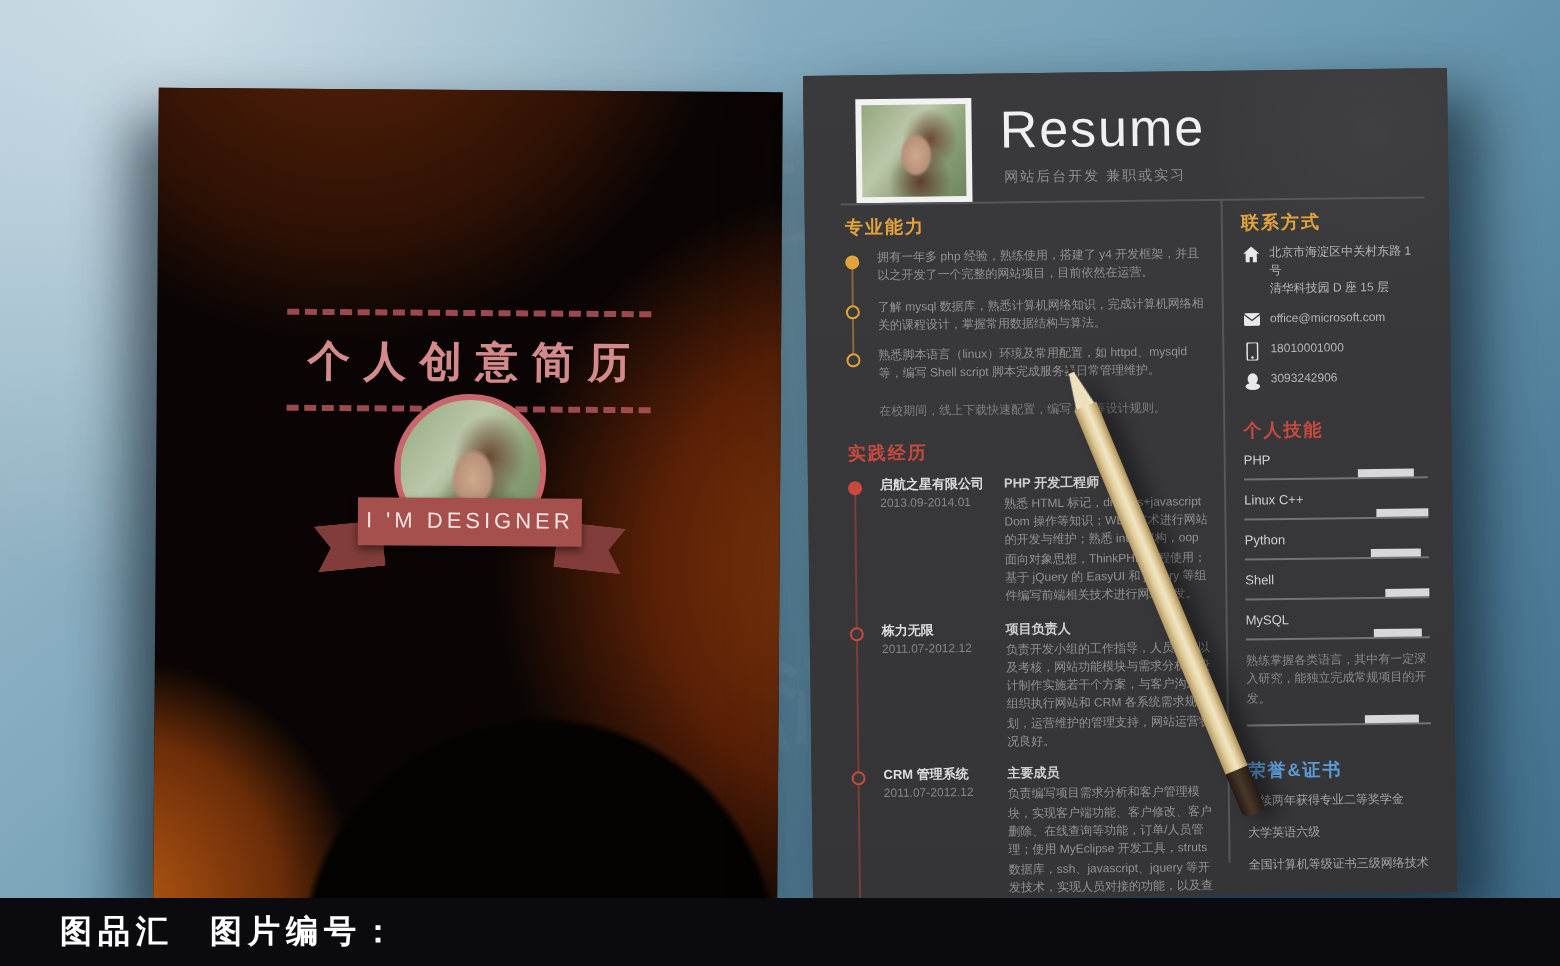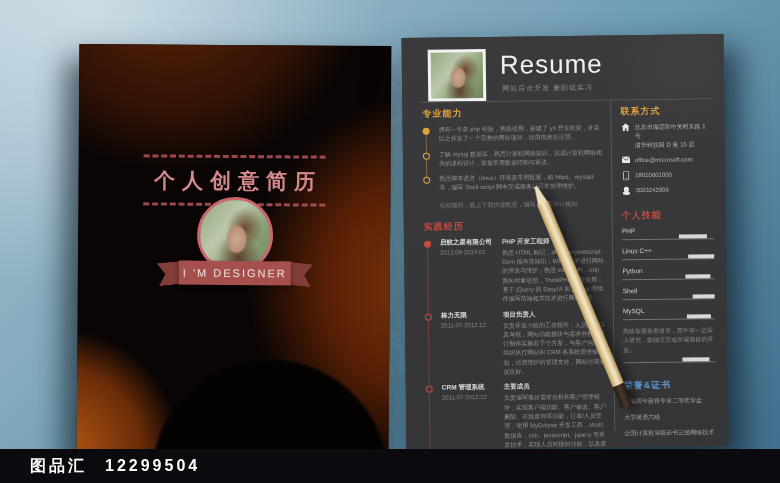--- a/index.html
+++ b/index.html
@@ -33,21 +33,21 @@
   .dash { border-top:3px dashed #b4555c; opacity:.85; }
   .cover-title { font-size:21px; font-weight:bold; letter-spacing:7px; color:#d4898b; padding:9px 0 8px 7px; }
   .cover-photo { position:absolute; left:119px; top:152px; width:76px; height:76px; border-radius:50%;
     border:3px solid #c9666b; overflow:hidden;
     background:
       radial-gradient(ellipse 16px 22px at 52% 56%, #cfa98a 0%, #b8917a 55%, rgba(0,0,0,0) 68%),
       radial-gradient(ellipse 30px 34px at 55% 82%, #5f4030 0%, rgba(70,45,30,0) 72%),
       radial-gradient(ellipse 26px 30px at 64% 40%, #6d4a33 0%, rgba(90,60,40,0) 70%),
       linear-gradient(128deg,#93a87e 0%, #bcc7aa 38%, #8ba277 66%, #6e8560 100%);
   }
-  .ribbon { position:absolute; left:101px; top:216px; width:112px; height:24px; background:#a5504c;
+  .ribbon { position:absolute; left:101px; top:204px; width:112px; height:24px; background:#a5504c;
     display:flex; align-items:center; justify-content:center; z-index:3;
     box-shadow:0 2px 4px rgba(0,0,0,.5); }
   .ribbon-label { color:#f3e3e2; font-size:11px; letter-spacing:2px; }
   .ribbon-flag { position:absolute; top:217px; width:34px; height:23px; background:#823d3a; z-index:2; }
   .ribbon-flag.left  { left:80px;  transform:rotate(-6deg); clip-path:polygon(0 0,100% 0,100% 100%,0 100%,22% 50%); }
   .ribbon-flag.right { left:200px; transform:rotate(6deg);  clip-path:polygon(0 0,100% 0,78% 50%,100% 100%,0 100%); }
 
   
   #resume { position:absolute; left:404px; top:36px; width:322px; height:412px; background:#3a3a3c;
     transform:rotate(-.7deg); z-index:10;
@@ -305,16 +305,16 @@
   </div>
 
   <div id="pencil">
     <div class="p-tip"></div>
     <div class="p-body"></div>
     <div class="p-cap"></div>
   </div>
 
   <div id="footer">
     <span class="gap">图品汇</span>
-    <span>12299504</span>
+    <span>图片编号：</span>
   </div>
 
 </div>
 
 </body></html>

